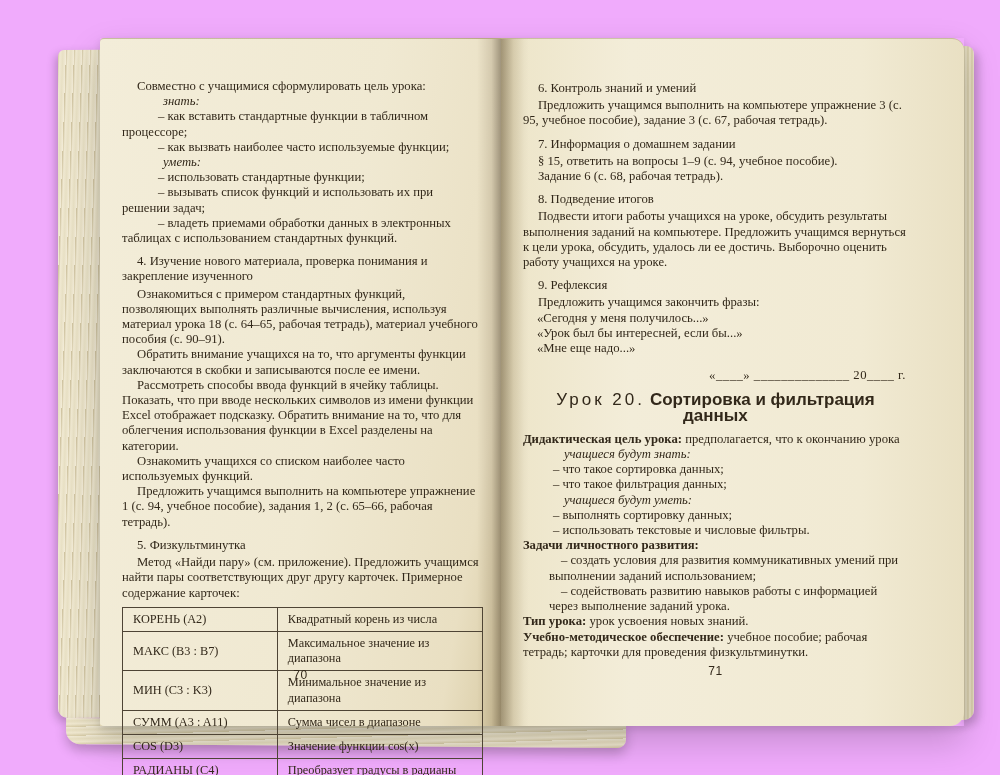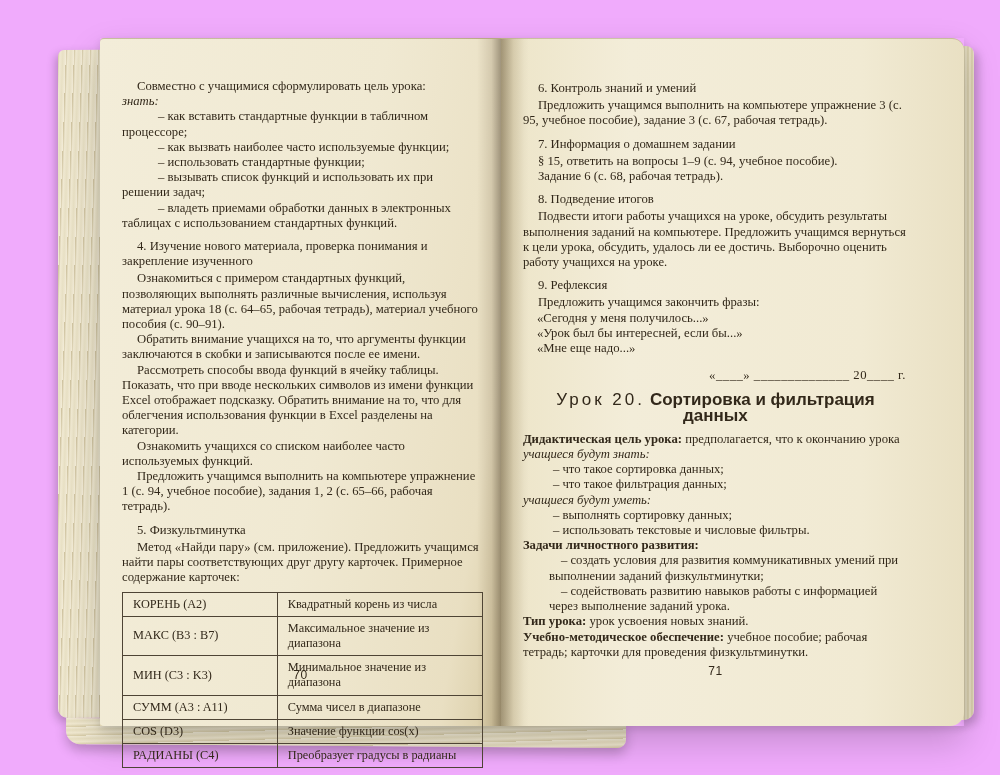--- a/index.html
+++ b/index.html
@@ -31,21 +31,21 @@
     background:linear-gradient(to right,rgba(55,40,20,.34),rgba(90,70,40,.1) 45%,rgba(90,70,40,0) 100%);}
   
   .pg-content{position:absolute;inset:0;font-size:12.7px;line-height:15.2px;}
   .page-left .pg-content{padding:40px 18px 0 22px;}
   .page-right .pg-content{padding:34px 56px 0 22px;}
   p{margin:0;}
   .ind{text-indent:15px;}
   .dash{text-indent:36px;}
   .dash2{text-indent:30px;}
   .q{text-indent:14px;}
-  .it{font-style:italic;}
+  .it{font-style:italic;margin-left:41px;}
   .b{font-weight:bold;}
   .head{font-weight:normal;margin:8px 0 2px;text-indent:15px;}
   .taskitem{margin-left:26px;text-indent:12px;}
   .cards{border-collapse:collapse;margin-top:6px;width:100%;font-size:12.3px;}
   .cards td{border:1.4px solid #4e4435;padding:4px 10px;height:15px;vertical-align:middle;}
   .cards td:first-child{width:43%;}
   .date-line{text-align:right;margin:12px 2px 0 0;letter-spacing:.5px;}
   .lesson-heading{text-align:center;font-family:"Liberation Sans",sans-serif;font-size:17px;
     margin:9px 0 9px;}
   .lesson-num{letter-spacing:3px;font-weight:400;}
@@ -64,20 +64,21 @@
     <div class="fan-bottom"></div>
     <div class="fan-right"></div>
     <div class="spread">
 
       <div class="page page-left">
         <div class="pg-content">
           <p class="ind">Совместно с учащимися сформулировать цель урока:</p>
           <p class="it">знать:</p>
           <p class="dash">– как вставить стандартные функции в табличном процессоре;</p>
           <p class="dash">– как вызвать наиболее часто используемые функции;</p>
+          <p class="it">уметь:</p>
           <p class="dash">– использовать стандартные функции;</p>
           <p class="dash">– вызывать список функций и использовать их при решении задач;</p>
           <p class="dash">– владеть приемами обработки данных в электронных таблицах с использованием стандартных функций.</p>
           <p class="head">4. Изучение нового материала, проверка понимания и закрепление изученного</p>
           <p class="ind">Ознакомиться с примером стандартных функций, позволяющих выполнять различные вычисления, используя материал урока 18 (с. 64–65, рабочая тетрадь), материал учебного пособия (с. 90–91).</p>
           <p class="ind">Обратить внимание учащихся на то, что аргументы функции заключаются в скобки и записываются после ее имени.</p>
           <p class="ind">Рассмотреть способы ввода функций в ячейку таблицы. Показать, что при вводе нескольких символов из имени функции Excel отображает подсказку. Обратить внимание на то, что для облегчения использования функции в Excel разделены на категории.</p>
           <p class="ind">Ознакомить учащихся со списком наиболее часто используемых функций.</p>
           <p class="ind">Предложить учащимся выполнить на компьютере упражнение 1 (с. 94, учебное пособие), задания 1, 2 (с. 65–66, рабочая тетрадь).</p>
           <p class="head">5. Физкультминутка</p>
@@ -133,21 +134,21 @@
             <span class="lesson-num">Урок 20.</span><span class="lesson-name">Сортировка и фильтрация данных</span>
           </p>
           <p><span class="b">Дидактическая цель урока:</span><span> предполагается, что к окончанию урока</span></p>
           <p class="it">учащиеся будут знать:</p>
           <p class="dash2">– что такое сортировка данных;</p>
           <p class="dash2">– что такое фильтрация данных;</p>
           <p class="it">учащиеся будут уметь:</p>
           <p class="dash2">– выполнять сортировку данных;</p>
           <p class="dash2">– использовать текстовые и числовые фильтры.</p>
           <p class="b">Задачи личностного развития:</p>
-          <p class="taskitem">– создать условия для развития коммуникативных умений при выполнении заданий физкультминутки;</p>
+          <p class="taskitem">– создать условия для развития коммуникативных умений при выполнении заданий использованием;</p>
           <p class="taskitem">– содействовать развитию навыков работы с информацией через выполнение заданий урока.</p>
           <p><span class="b">Тип урока:</span><span> урок усвоения новых знаний.</span></p>
           <p><span class="b">Учебно-методическое обеспечение:</span><span> учебное пособие; рабочая тетрадь; карточки для проведения физкультминутки.</span></p>
         </div>
         <div class="pagenum">71</div>
       </div>
 
     </div>
   </div>
 </div>

